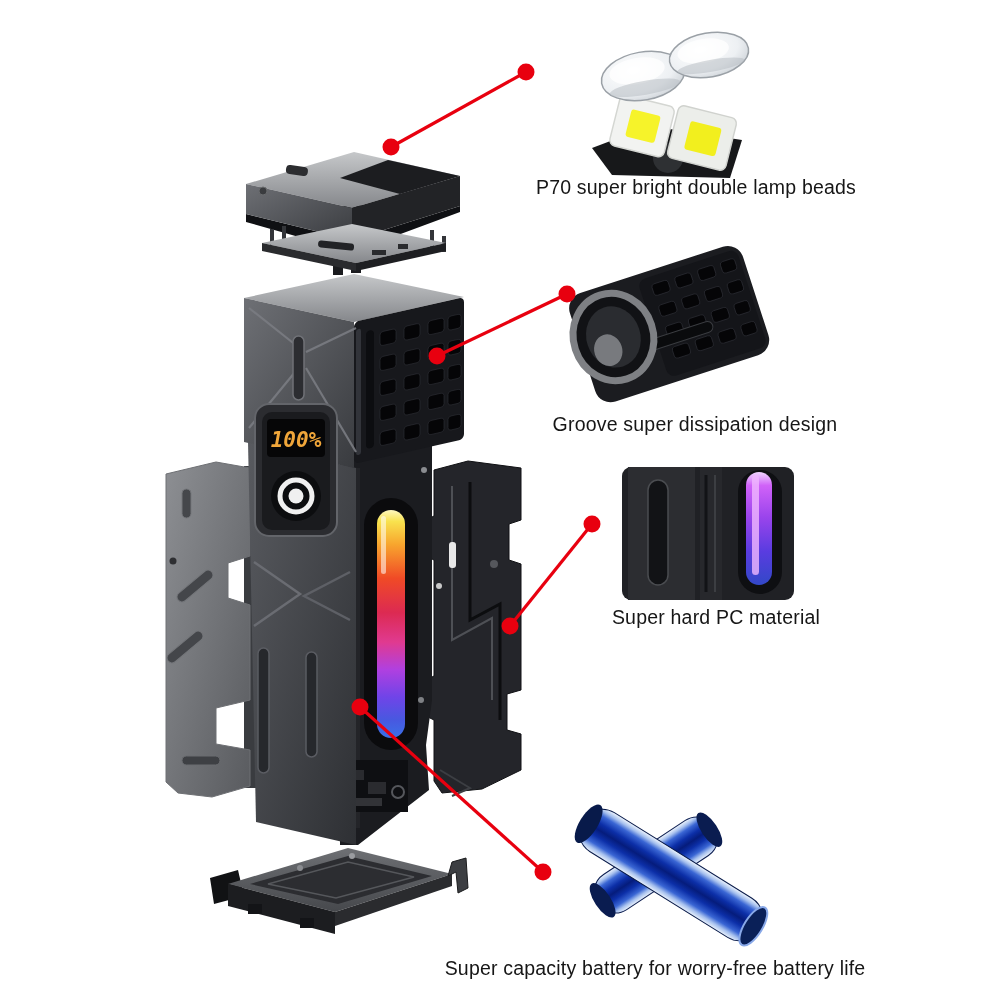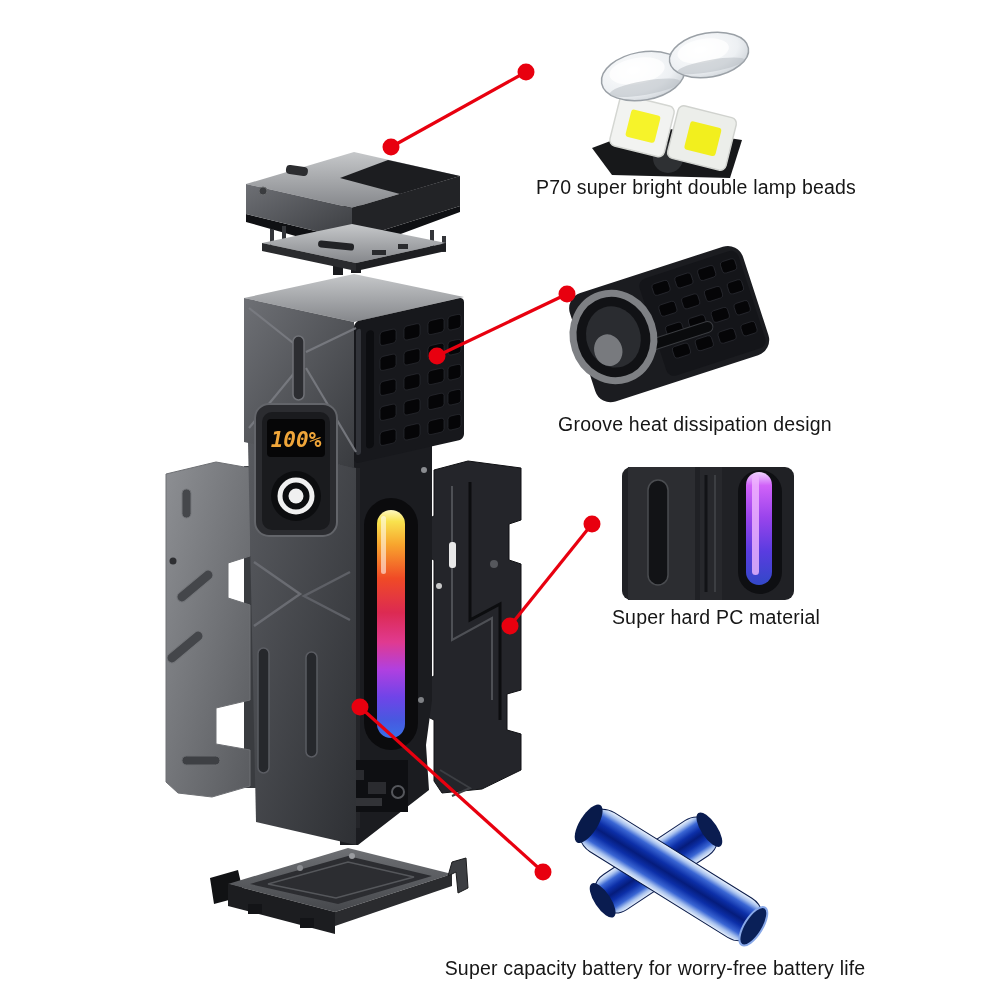--- a/index.html
+++ b/index.html
@@ -312,17 +312,17 @@
     <circle cx="437" cy="356" r="8.5"></circle>
     <circle cx="567" cy="294" r="8.5"></circle>
     <circle cx="510" cy="626" r="8.5"></circle>
     <circle cx="592" cy="524" r="8.5"></circle>
     <circle cx="360" cy="707" r="8.5"></circle>
     <circle cx="543" cy="872" r="8.5"></circle>
   </g>
 </svg>
 
 <div class="callout-label" style="left:396px;top:176px">P70 super bright double lamp beads</div>
-<div class="callout-label" style="left:395px;top:413px">Groove heat dissipation design</div>
+<div class="callout-label" style="left:395px;top:413px">Groove super dissipation design</div>
 <div class="callout-label" style="left:416px;top:606px">Super hard PC material</div>
 <div class="callout-label" style="left:355px;top:957px">Super capacity battery for worry-free battery life</div>
 
 </div>
 
 </body></html>

